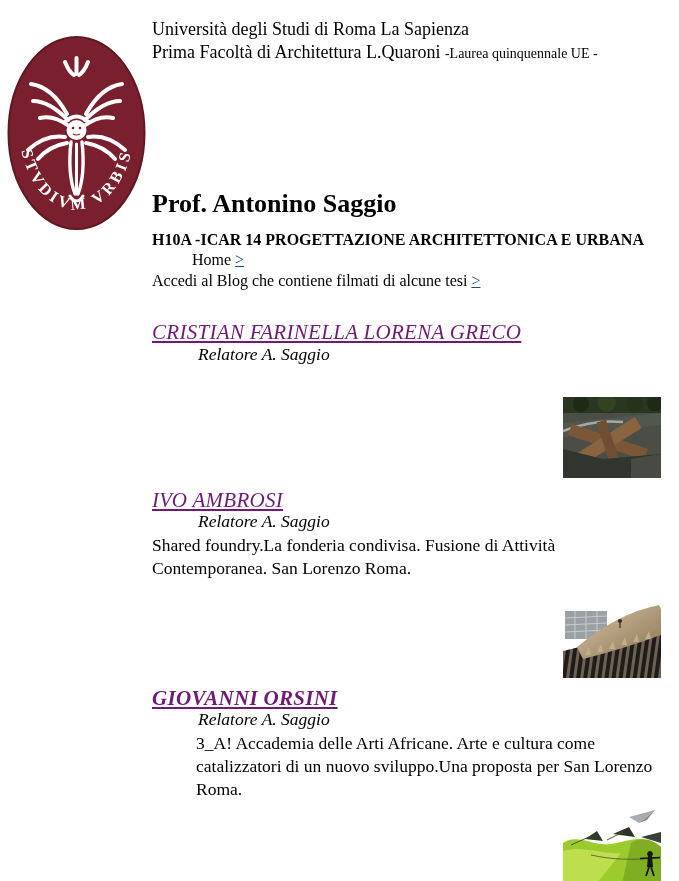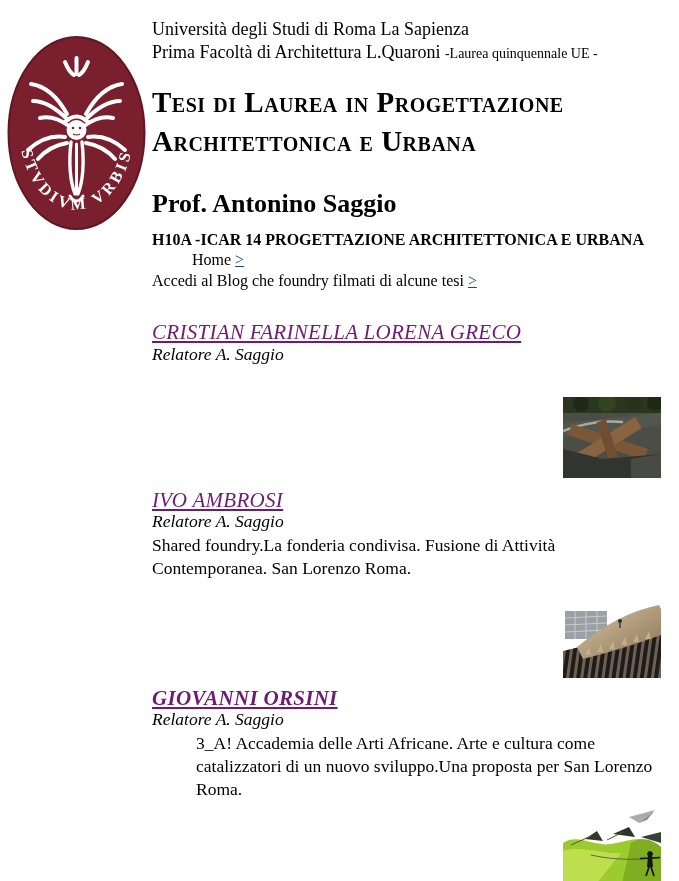--- a/index.html
+++ b/index.html
@@ -9,21 +9,21 @@
   .uni{top:19px;font-size:18px;}
   .fac{top:42px;font-size:18px;}
   .fac .note{font-size:14px;margin-top:12px;}
   .pagetitle{top:83px;font-size:29px;font-weight:bold;font-variant:small-caps;line-height:39px;letter-spacing:0.5px;}
   .prof{top:189px;font-size:26px;font-weight:bold;}
   .course{top:231px;font-size:16px;font-weight:bold;}
   .navline{top:251px;font-size:16px;margin-left:40px;}
   .blogline{top:272px;font-size:16px;}
   a.arrow{color:#1d4a7e;text-decoration:underline;cursor:pointer;}
   a.authors{display:block;font-size:21px;font-style:italic;color:#701a75;text-decoration:underline;cursor:pointer;letter-spacing:0.3px;}
-  .advisor{font-size:17.5px;font-style:italic;}
+  .advisor{font-size:17.5px;font-style:italic;margin-left:46px;}
   .desc{font-size:17.5px;width:480px;line-height:23px;}
   .t1a{top:320px;} .t1r{top:344px;} .t1d{top:367px;}
   .t2a{top:488px;} .t2r{top:511px;} .t2d{top:534px;}
   .t3a{top:686px;font-weight:bold;} .t3r{top:709px;} .t3d{top:732px;margin-left:44px;}
   .logo{position:absolute;left:5px;top:34px;width:143px;height:198px;}
   .thumb{position:absolute;left:563px;width:98px;overflow:hidden;cursor:pointer;}
   .img1{top:397px;height:81px;}
   .img2{top:599px;height:79px;}
   .img3{top:803px;height:85px;}
   svg{display:block;}
@@ -73,34 +73,30 @@
       </text>
     </svg>
   </div>
 
   <div class="abs uni">Università degli Studi di Roma La Sapienza</div>
   <div class="abs fac">
     <span>Prima Facoltà di Architettura L.Quaroni</span>
     <span class="note">-Laurea quinquennale UE -</span>
   </div>
 
-  <div class="abs pagetitle">
-    <div>Tesi di Laurea in Progettazione</div>
-    <div>Architettonica e Urbana</div>
-  </div>
 
   <div class="abs prof">Prof. Antonino Saggio</div>
   <div class="abs course">H10A -ICAR 14 PROGETTAZIONE ARCHITETTONICA E URBANA</div>
 
   <div class="abs navline">
     <span>Home</span>
     <a class="arrow">&gt;</a>
   </div>
   <div class="abs blogline">
-    <span>Accedi al Blog che foundry filmati di alcune tesi</span>
+    <span>Accedi al Blog che contiene filmati di alcune tesi</span>
     <a class="arrow">&gt;</a>
   </div>
 
   <a class="abs authors t1a">CRISTIAN FARINELLA LORENA GRECO</a>
   <div class="abs advisor t1r">Relatore A. Saggio</div>
 
   <a class="abs authors t2a">IVO AMBROSI</a>
   <div class="abs advisor t2r">Relatore A. Saggio</div>
   <div class="abs desc t2d">Shared foundry.La fonderia condivisa. Fusione di Attività Contemporanea. San Lorenzo Roma.</div>
 

